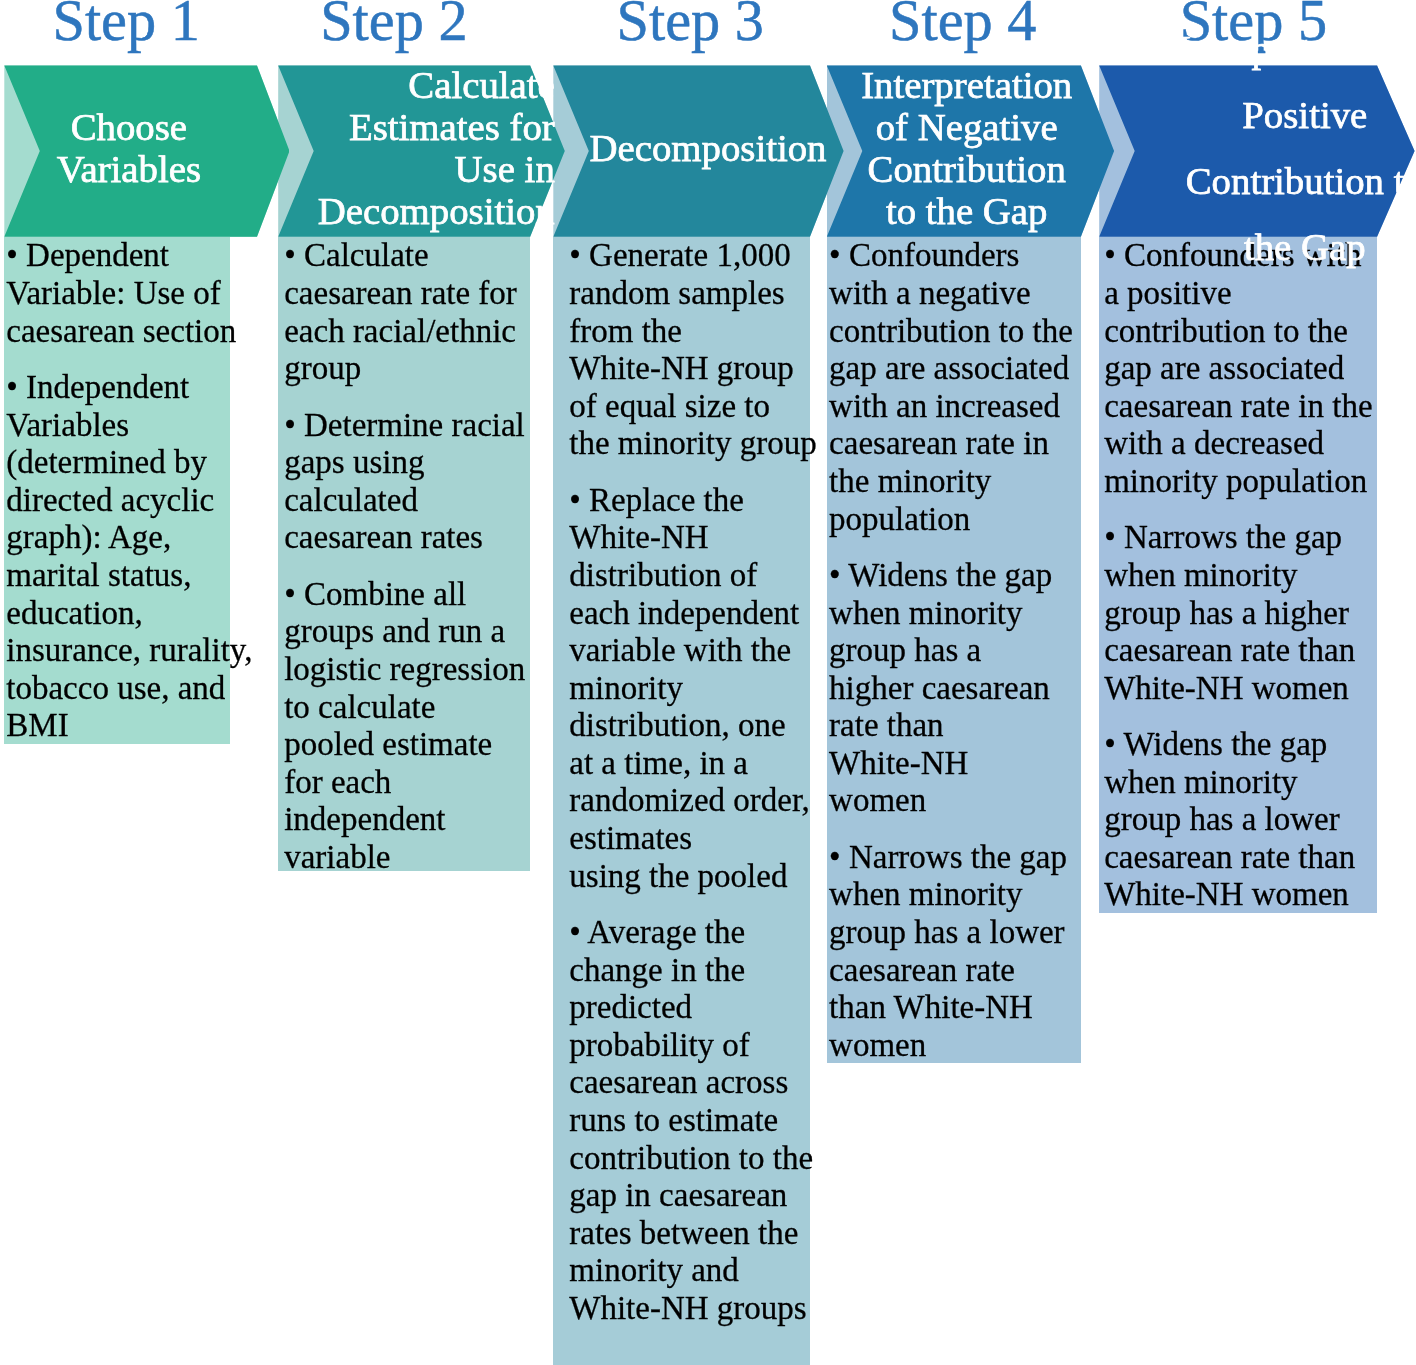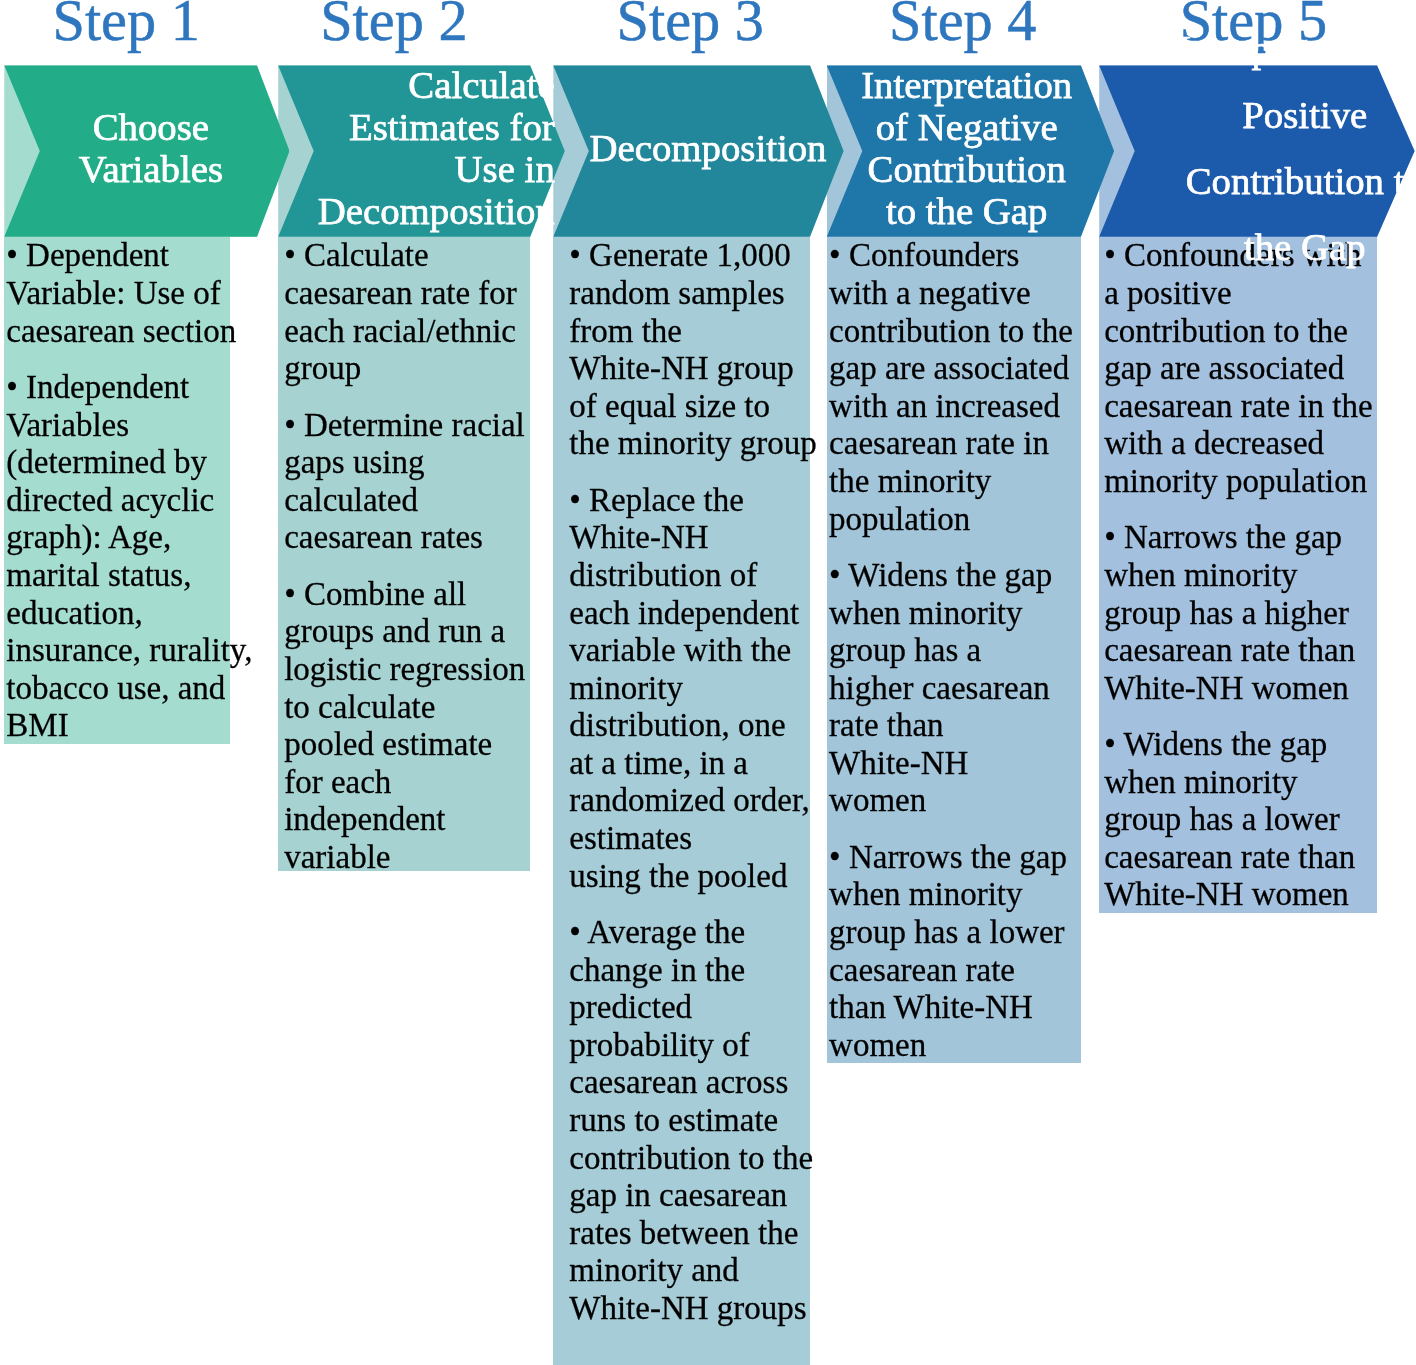--- a/index.html
+++ b/index.html
@@ -32,21 +32,21 @@
   .steplabel{position:absolute;top:-8px;z-index:3;text-align:center;
        transform:translateZ(0);color:#2E76BE;font-size:58.3px;line-height:1;
        -webkit-text-stroke:0.5px #2E76BE;}
 
   
 .lbl1{left:4.3px;width:243.8px;}
 .shadow1{left:4.3px;width:285.2px;background:#A4DCCF;
   clip-path:polygon(0 0,252.7px 0,285.2px 50%,252.7px 100%,0 100%);}
 .arrow1{left:4.3px;width:285.2px;background:#22AD88;
   clip-path:polygon(0 0,252.7px 0,285.2px 50%,252.7px 100%,0 100%,35.5px 50%);}
-.title1{left:4.3px;width:249.2px;margin-left:22px;}
+.title1{left:4.3px;width:249.2px;}
 .body1{left:4.3px;width:226px;height:507.0px;
   background:#A4DCCF;padding-left:2.0px;}
 .lbl2{left:278.2px;width:231.4px;}
 .shadow2{left:278.2px;width:286.6px;background:#A6D3D2;
   clip-path:polygon(0 0,252.0px 0,286.6px 50%,252.0px 100%,0 100%);}
 .arrow2{left:278.2px;width:286.6px;background:#229696;
   clip-path:polygon(0 0,252.0px 0,286.6px 50%,252.0px 100%,0 100%,35.5px 50%);}
 .title2{left:278.2px;width:276.6px;text-align:right;}
 .body2{left:278.2px;width:252.0px;height:634.2px;
   background:#A6D3D2;padding-left:6.0px;}

